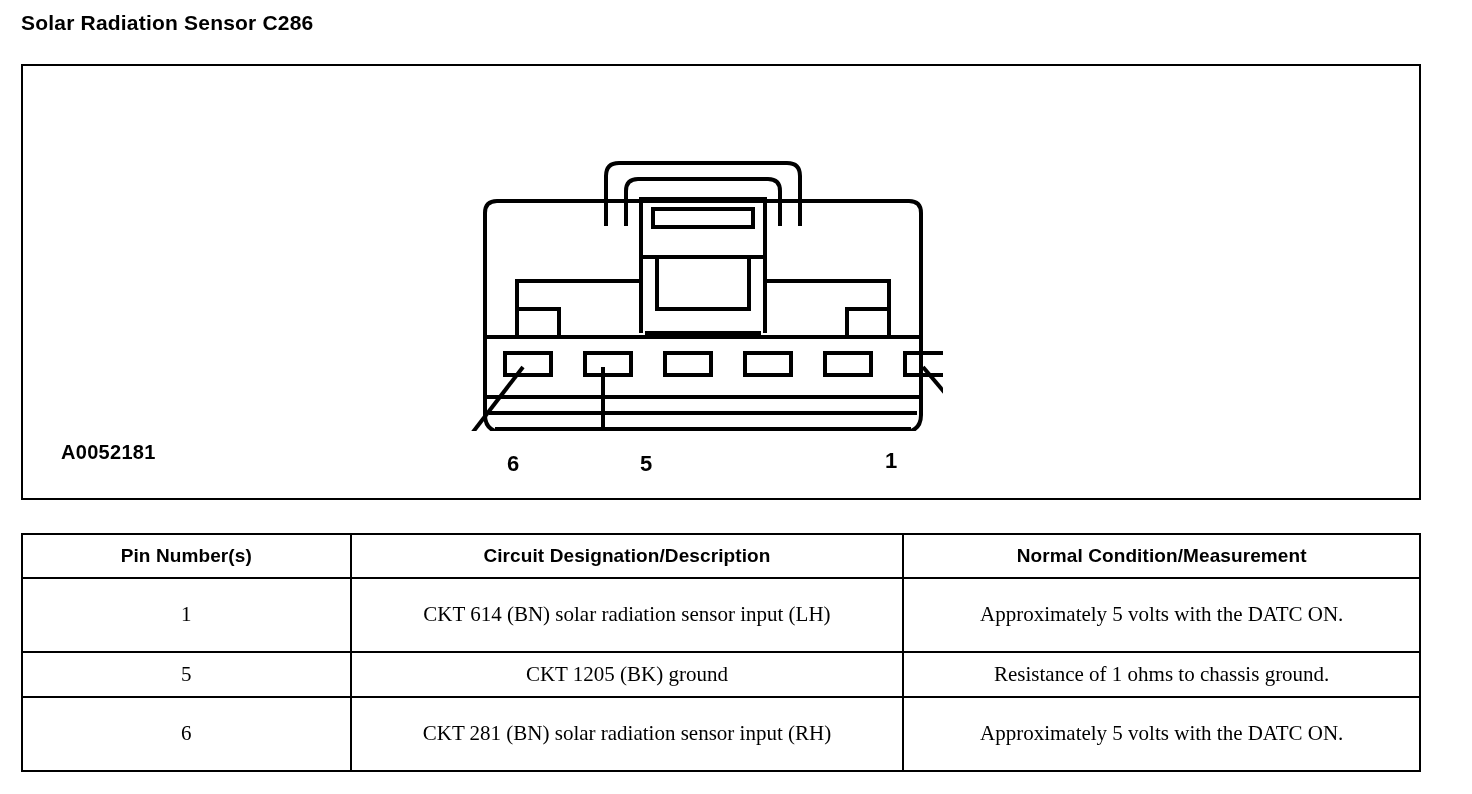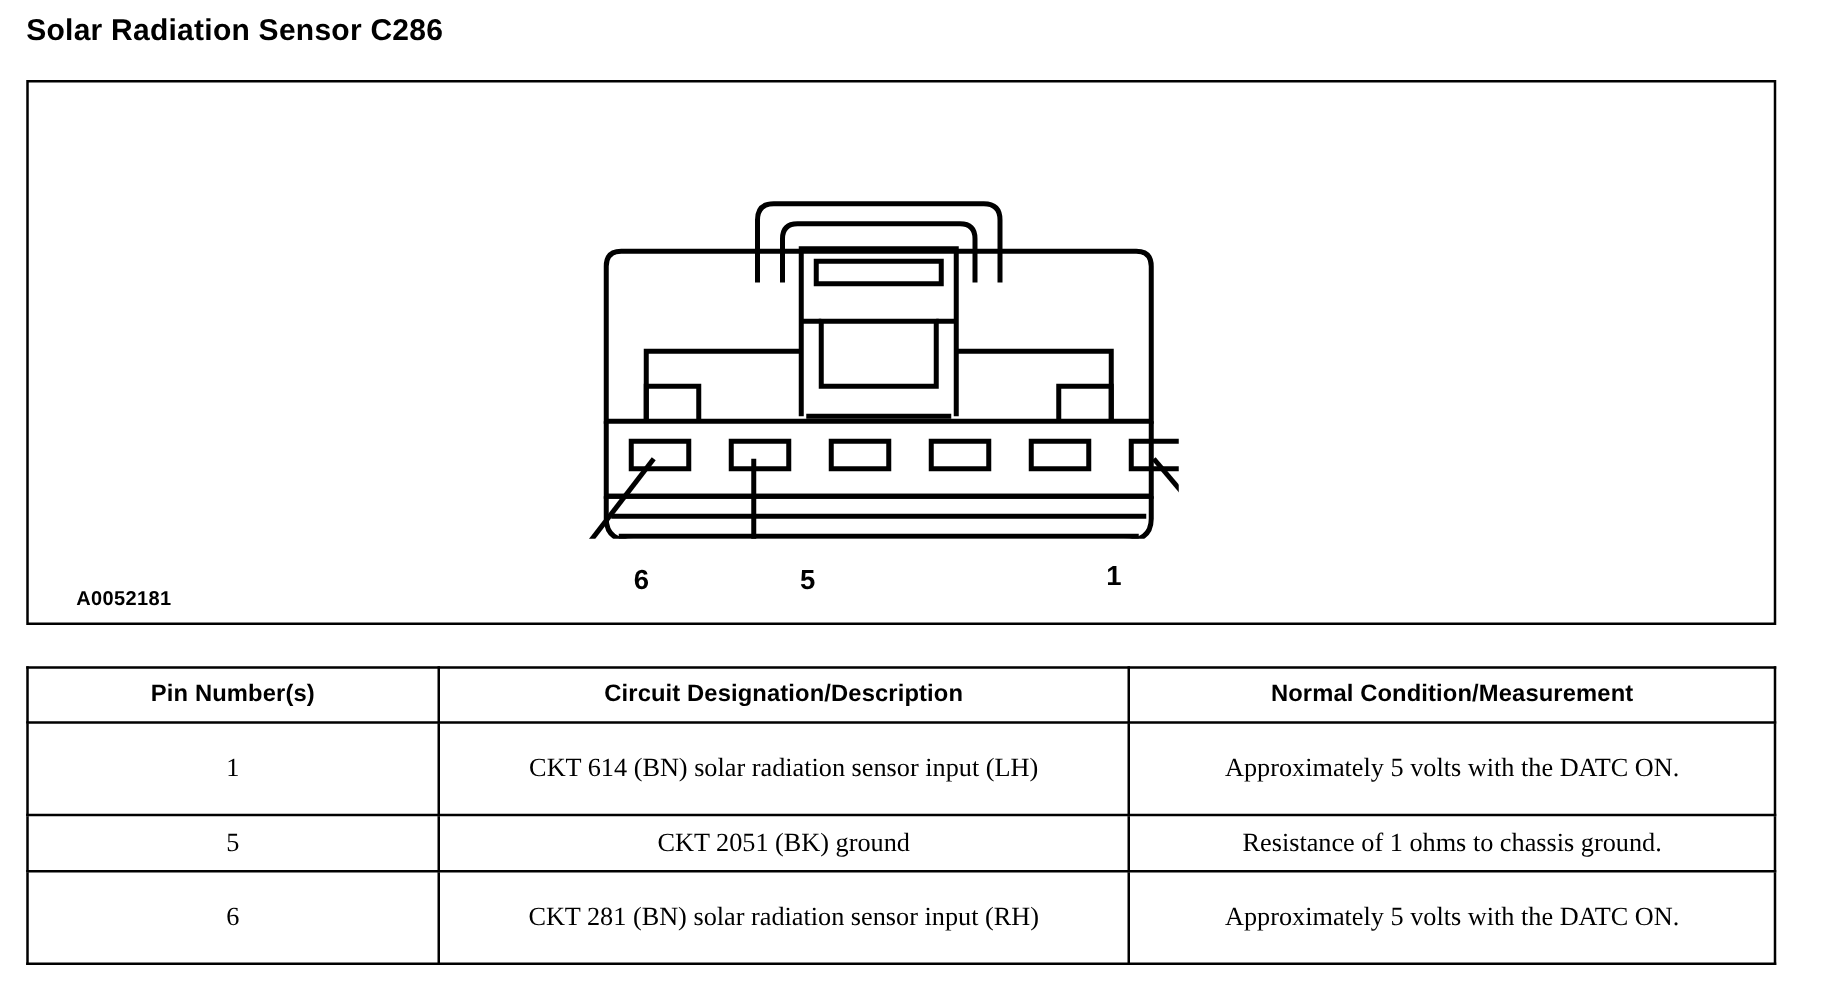--- a/index.html
+++ b/index.html
@@ -15,44 +15,44 @@
     color: #000000;
     overflow: hidden;
   }
 
   
   .page-title {
     position: absolute;
     left: 21px;
     top: 11px;
     font-family: "Liberation Sans", sans-serif;
-    font-size: 24px;
+    font-size: 21px;
     font-weight: bold;
     letter-spacing: 0.2px;
     white-space: nowrap;
   }
 
   
   .figure-box {
     position: absolute;
     left: 21px;
     top: 64px;
     width: 1400px;
     height: 436px;
     border: 2px solid #000000;
     box-sizing: border-box;
     background: #ffffff;
   }
 
   .figure-code {
     position: absolute;
     left: 38px;
-    bottom: 9px;
+    bottom: 34px;
     font-family: "Liberation Sans", sans-serif;
-    font-size: 16px;
+    font-size: 20px;
     font-weight: bold;
     letter-spacing: 0.3px;
   }
 
   .connector-svg {
     position: absolute;
     left: 440px;
     top: 75px;
     width: 480px;
     height: 290px;
@@ -170,21 +170,21 @@
     </tr>
   </thead>
   <tbody>
     <tr class="row-tall">
       <td>1</td>
       <td>CKT 614 (BN) solar radiation sensor input (LH)</td>
       <td>Approximately 5 volts with the DATC ON.</td>
     </tr>
     <tr class="row-short">
       <td>5</td>
-      <td>CKT 2051 (BK) ground</td>
+      <td>CKT 1205 (BK) ground</td>
       <td>Resistance of 1 ohms to chassis ground.</td>
     </tr>
     <tr class="row-tall">
       <td>6</td>
       <td>CKT 281 (BN) solar radiation sensor input (RH)</td>
       <td>Approximately 5 volts with the DATC ON.</td>
     </tr>
   </tbody>
 </table>
 

